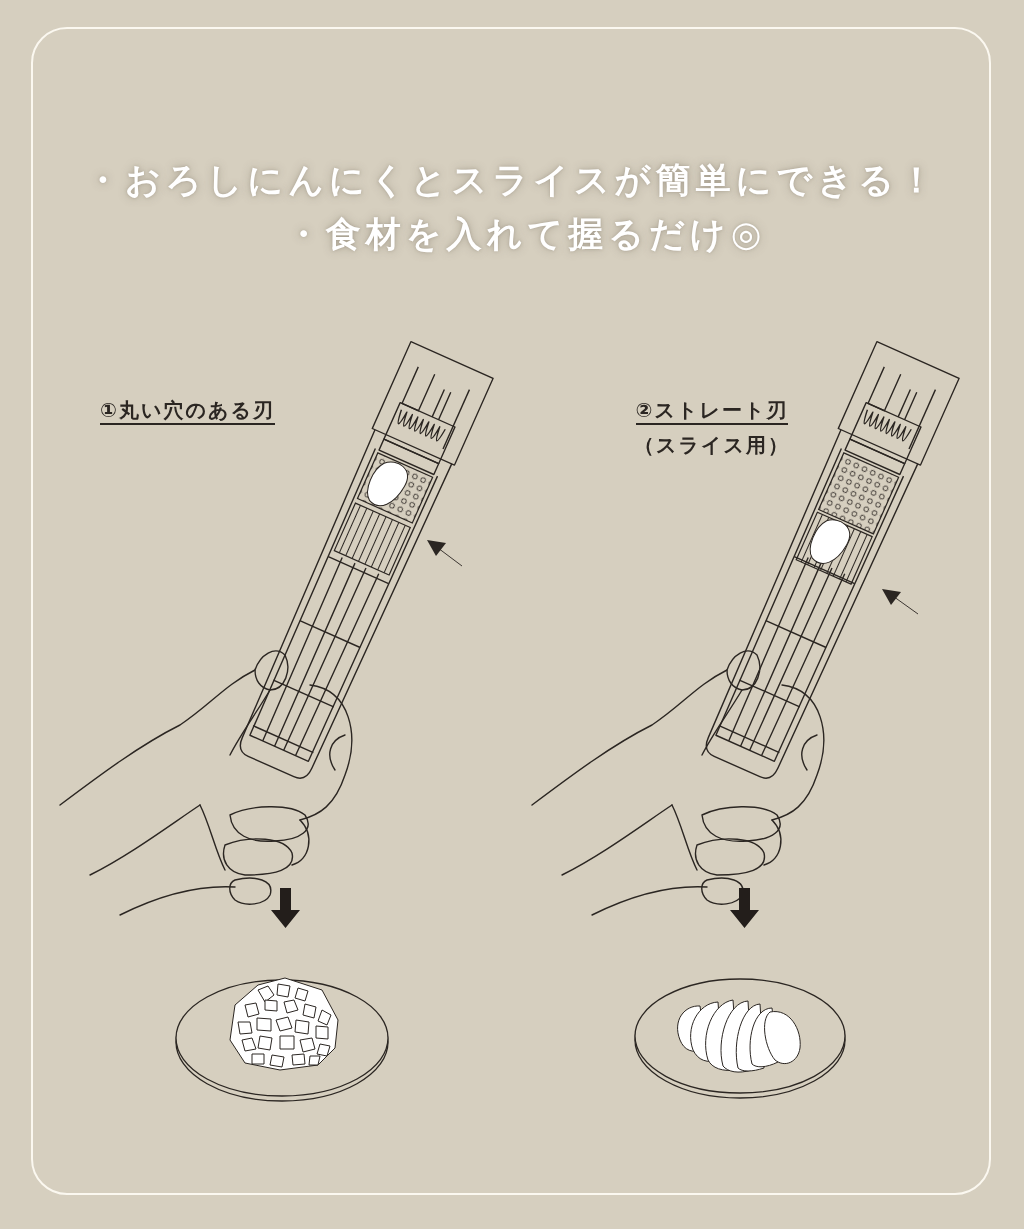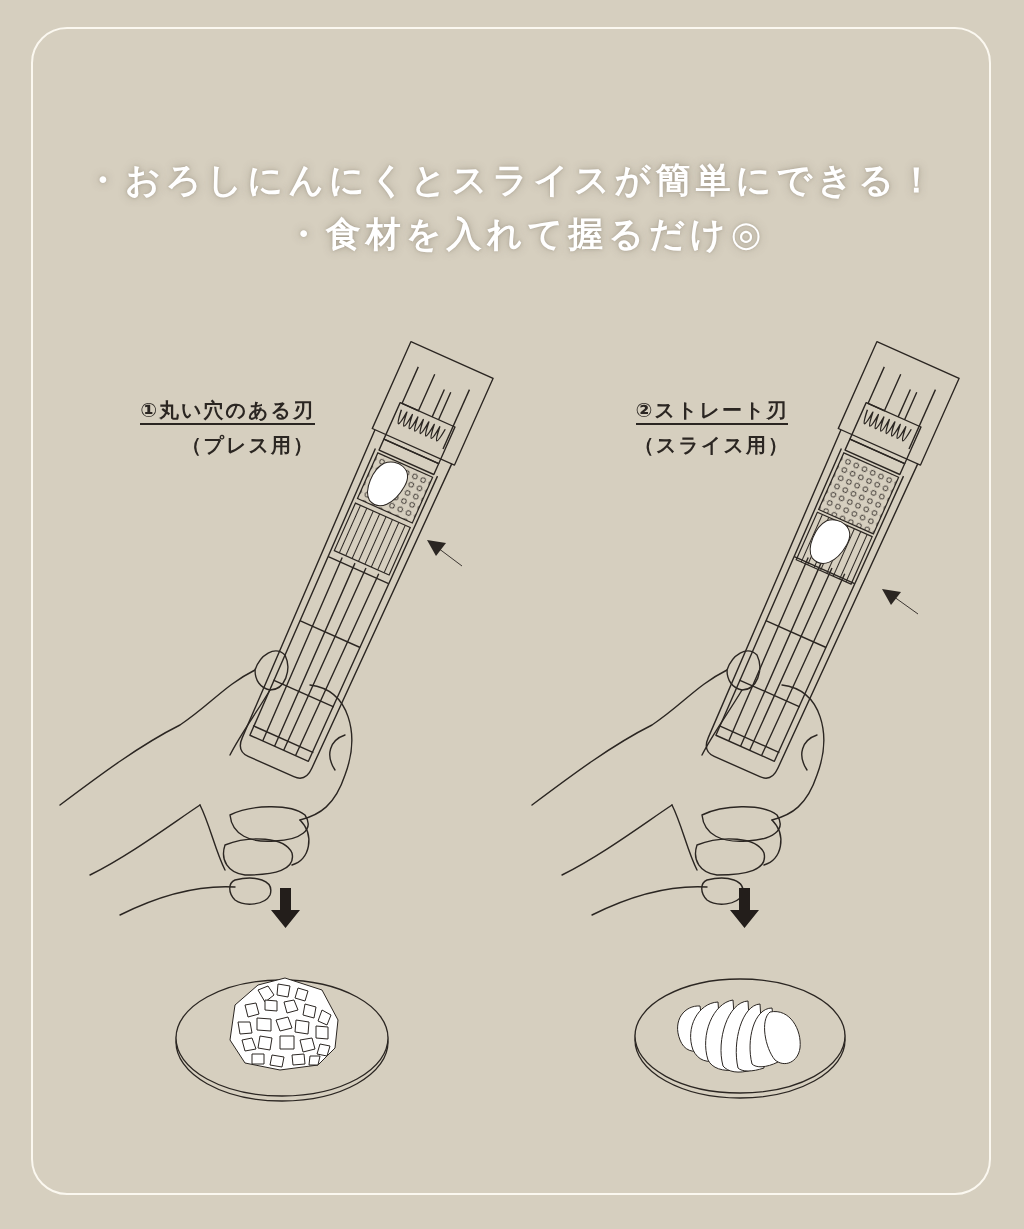--- a/index.html
+++ b/index.html
@@ -41,35 +41,34 @@
       letter-spacing: 2px;
       text-align: center;
       line-height: 1;
     }
     .label .title {
       display: inline-block;
       border-bottom: 2px solid #2b2622;
       padding-bottom: 3px;
     }
     .label .sub { display: block; margin-top: 10px; }
-    .label-left { left: 60px; width: 255px; top: 400px; text-align: right; }
+    .label-left { left: 60px; width: 255px; top: 400px; }
     .label-right { left: 592px; width: 240px; top: 400px; }
     svg.illus { position: absolute; left: 0; top: 0; }
   </style>
 </head>
 <body>
 
 <div class="frame"></div>
 
 <div class="headline h1">・おろしにんにくとスライスが簡単にできる！</div>
 <div class="headline h2">・食材を入れて握るだけ◎</div>
 
 <div class="label label-left">
   <span class="title">①丸い穴のある刃</span>
-  <span class="sub">（プレス用）</span>
 </div>
 <div class="label label-right">
   <span class="title">②ストレート刃</span>
   <span class="sub">（スライス用）</span>
 </div>
 
 <svg class="illus" width="1024" height="1229" viewBox="0 0 1024 1229" xmlns="http://www.w3.org/2000/svg">
   <defs>
     <pattern id="holes" width="9" height="9" patternUnits="userSpaceOnUse">
       <circle cx="4.5" cy="4.5" r="2.4" fill="none" stroke="#2b2622" stroke-width="0.9"></circle>

